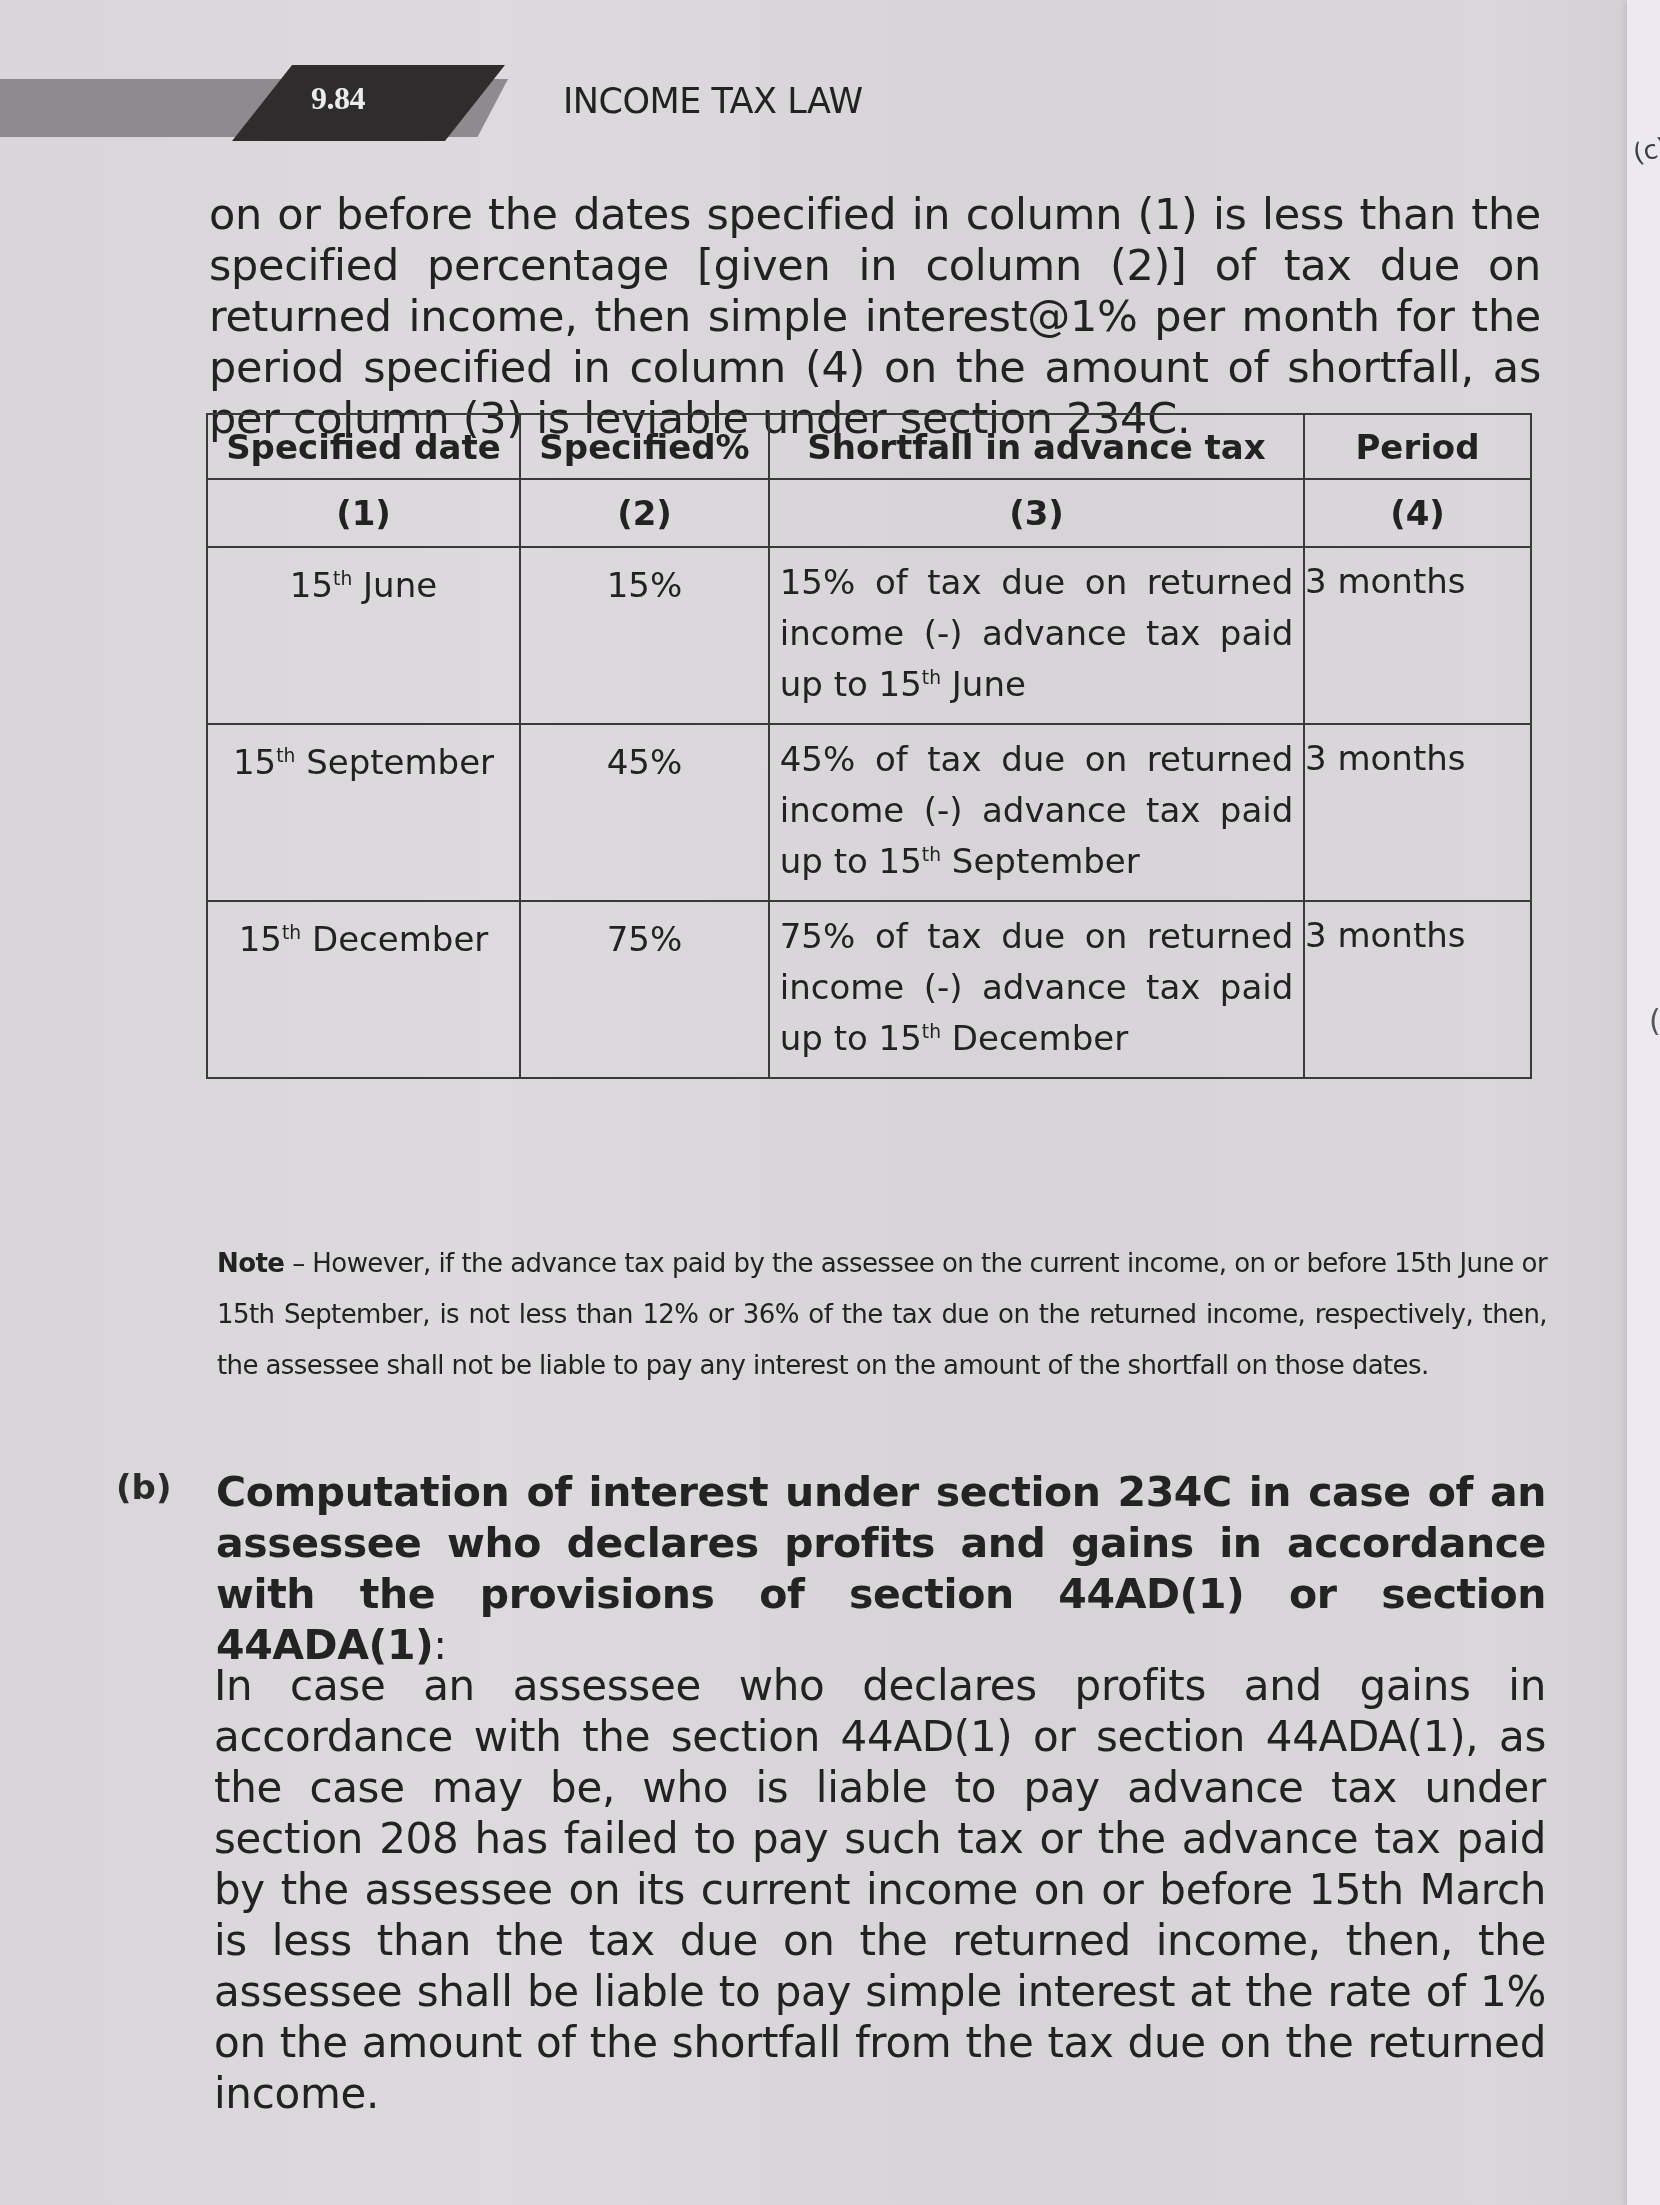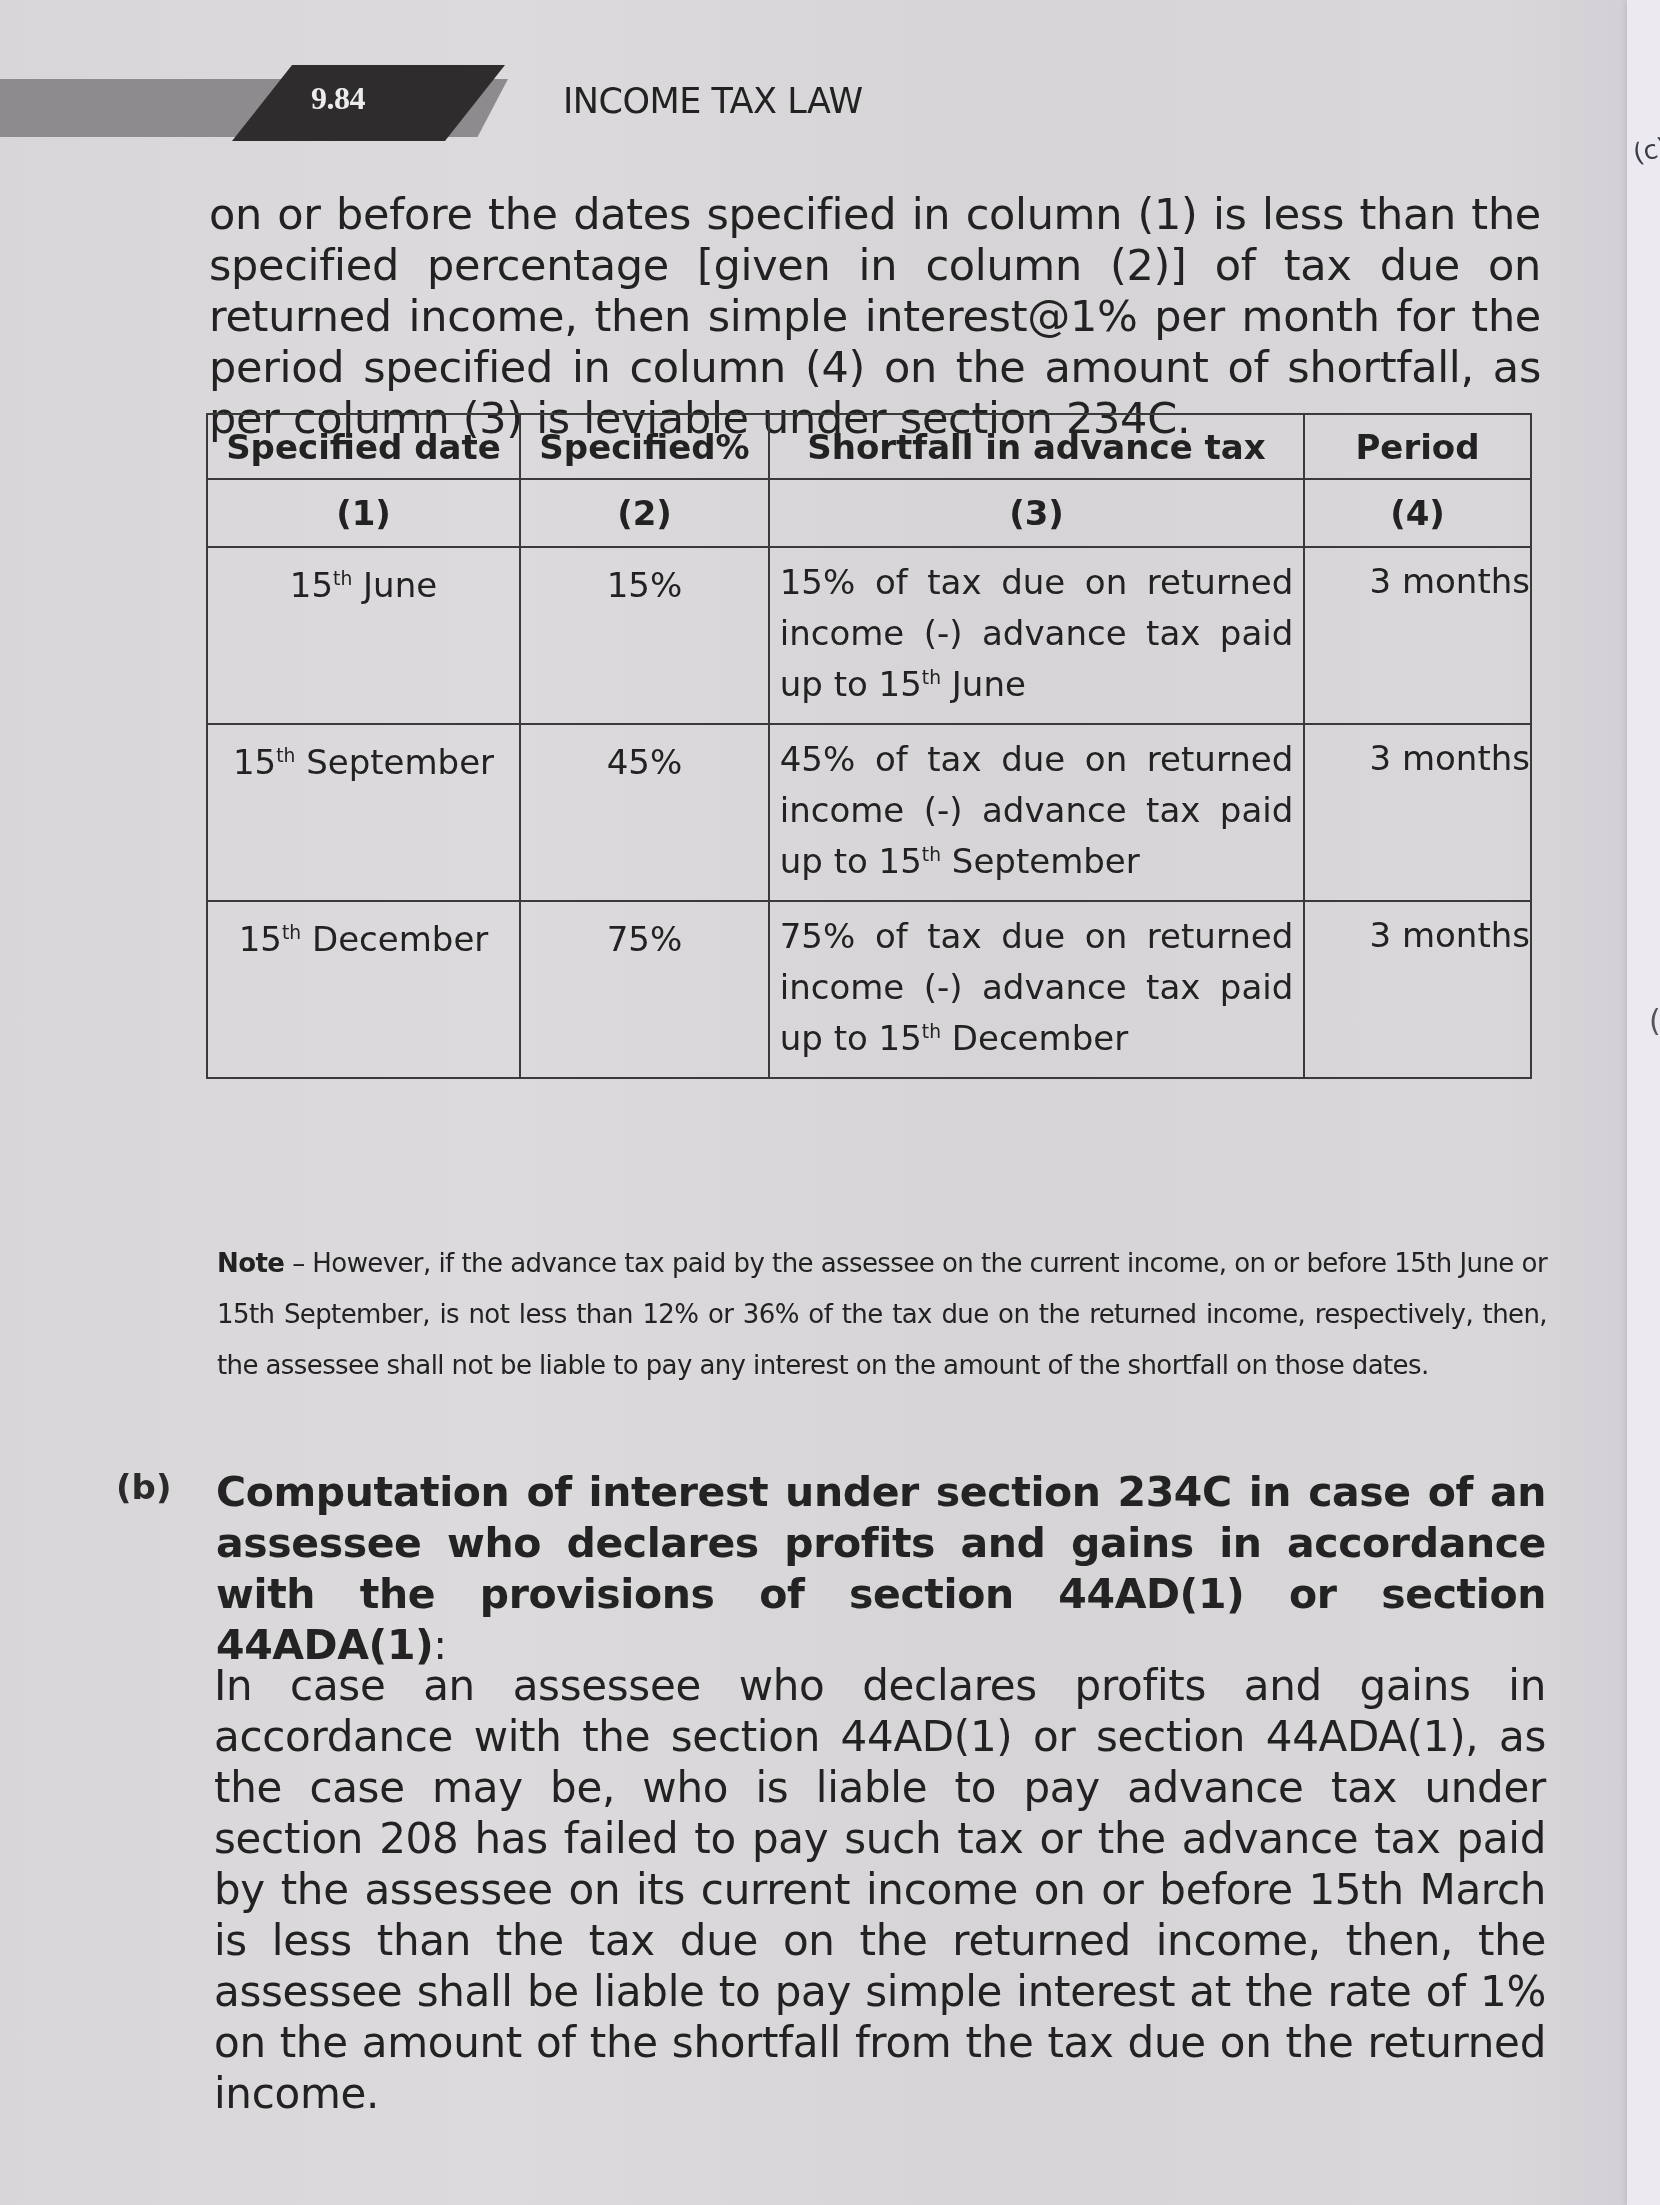--- a/index.html
+++ b/index.html
@@ -54,21 +54,21 @@
       position: absolute; left: 206px; top: 413px; width: 1324px;
       border-collapse: collapse; table-layout: fixed;
       font-size: 34px; color: #222;
     }
     .tbl td, .tbl th { border: 2.2px solid #3a3a3a; vertical-align: top; padding: 0; }
     .tbl th { font-weight: bold; height: 63px; vertical-align: middle; text-align: center; }
     .tbl tr.nums th { height: 66px; }
     .tbl td { height: 163px; line-height: 51px; }
     .c-date, .c-pct { text-align: center; padding-top: 12px !important; }
     .c-desc { text-align: justify; padding: 8.6px 9.7px 0 9.7px !important; text-align-last: left; }
-    .c-period { text-align: right; padding-top: 7.6px !important; }
+    .c-period { text-align: left; padding-top: 7.6px !important; }
     .tbl .col1 { width: 313px; }
     .tbl .col2 { width: 249px; }
     .tbl .col3 { width: 535px; }
     .tbl .col4 { width: 227px; }
     sup { font-size: 0.55em; line-height: 0; vertical-align: super; }
 
     
     .sec-label {
       position: absolute; left: 116px; top: 1467px; font-weight: bold; font-size: 34px; color: #2a2a2a;
     }

